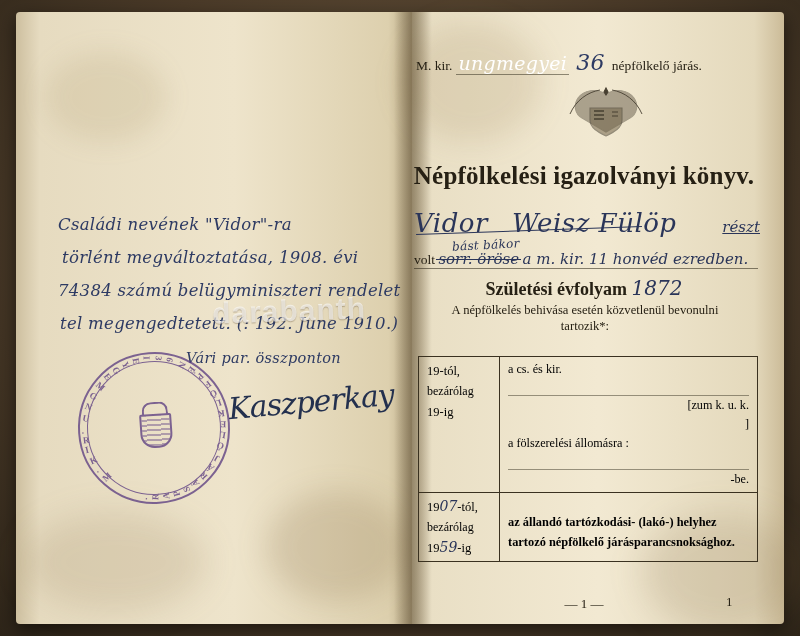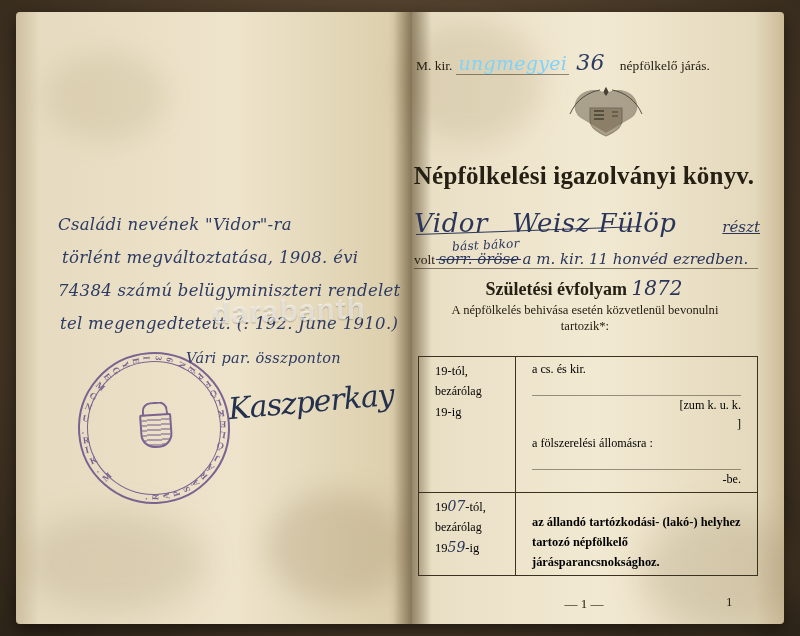--- a/index.html
+++ b/index.html
@@ -200,34 +200,34 @@
     top: 50px;
     width: 338px;
     font-size: 14px;
     display: flex;
     align-items: baseline;
     gap: 4px;
   }
   .r-topline .printed { font-size: 13.5px; }
   .r-topline .fill-a {
     font-size: 19px;
-    color: #7dd3fc;
+    color: #ffffff;
     font-style: italic;
     font-family: "DejaVu Serif", serif;
     border-bottom: 1px solid rgba(40,35,20,.5);
     padding: 0 2px;
   }
   .r-topline .fill-num {
     font-size: 22px;
     color: #2d3a63;
     font-style: italic;
     font-family: "DejaVu Serif", serif;
     padding: 0 3px;
   }
-  .r-topline .tail { font-size: 13.5px; margin-left: 8px; }
+  .r-topline .tail { font-size: 13.5px; }
 
   .coat {
     position: absolute;
     left: 560px;
     top: 84px;
     width: 92px;
     height: 62px;
     opacity: .85;
   }
 
@@ -356,21 +356,21 @@
     left: 418px;
     top: 356px;
     width: 340px;
     border: 1.4px solid #3a3120;
     border-collapse: collapse;
     font-size: 12px;
   }
   .r-table td {
     border: 1.1px solid #3a3120;
     vertical-align: top;
-    padding: 3px 16px;
+    padding: 3px 8px;
   }
   .cell-left {
     width: 64px;
     text-align: left;
     line-height: 20px;
   }
   .cell-left .yr-print { font-size: 12.5px; }
   .cell-left .hw-year {
     font-family: "DejaVu Serif", serif;
     font-style: italic;

